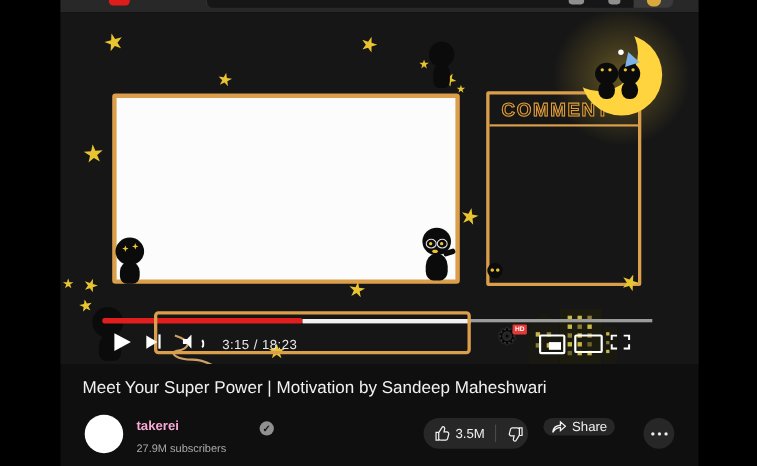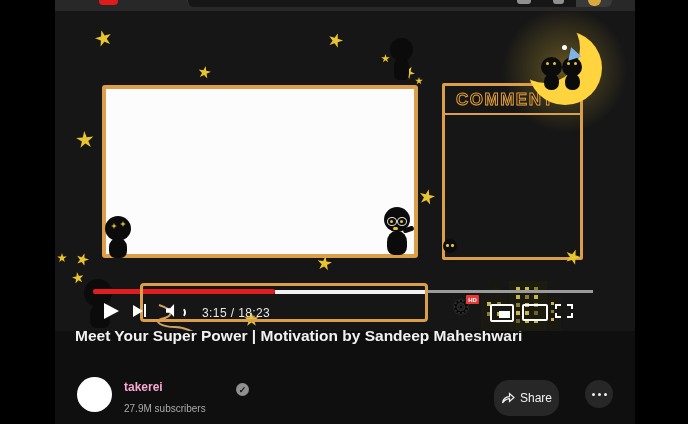--- a/index.html
+++ b/index.html
@@ -49,31 +49,31 @@
   #gear{left:452px;top:297px;font-size:20px;color:#060606;text-shadow:0 0 2px rgba(255,255,255,.35);z-index:8;line-height:1;}
   #hd-badge{left:466px;top:295px;width:13px;height:9px;background:#e53935;border-radius:1px;color:#fff;
       font-size:6px;font-weight:bold;display:flex;align-items:center;justify-content:center;z-index:9;}
   #miniplayer{left:490px;top:304px;width:20px;height:14px;border:2px solid #fff;border-radius:2px;z-index:8;}
   #miniplayer-fill{position:absolute;right:2px;bottom:2px;width:11px;height:7px;background:#fff;}
   #theater{left:522px;top:304px;width:22px;height:13px;border:2px solid #fff;border-radius:2px;z-index:8;}
   #fullscreen{left:555px;top:304px;z-index:8;}
   
   #squiggle{left:96px;top:290px;z-index:7;}
   
-  #title{left:75px;top:327px;width:520px;font-size:15.5px;font-weight:700;color:#f1f1f1;}
+  #title{left:75px;top:344px;width:520px;font-size:15.5px;font-weight:400;color:#f1f1f1;}
   #avatar{left:77px;top:377px;width:35px;height:35px;background:#fff;border-radius:50%;}
   #ch-name{left:124px;top:380px;font-size:12px;font-weight:700;color:#f9a8d4;}
   #ch-subs{left:124px;top:403px;font-size:10px;color:#aaa;}
   #verified{left:236px;top:383px;width:13px;height:13px;background:#909090;border-radius:50%;
       color:#0f0f0f;font-size:9px;display:flex;align-items:center;justify-content:center;font-weight:bold;}
   #subscribe{left:272px;top:379px;width:86px;height:31px;background:#fff;border-radius:16px;
       display:flex;align-items:center;justify-content:center;font-size:13px;color:#0f0f0f;font-weight:500;cursor:pointer;}
   .pill{position:absolute;background:#272727;border-radius:15px;display:flex;align-items:center;color:#f1f1f1;font-size:12px;cursor:pointer;}
   #like-pill{left:385px;top:380px;width:95px;height:28px;padding:0;}
-  #share-pill{left:494px;top:380px;width:65px;height:36px;justify-content:center;gap:5px;}
+  #share-pill{left:494px;top:380px;width:65px;height:16px;justify-content:center;gap:5px;}
   #more-btn{left:585px;top:380px;width:28px;height:28px;background:#272727;border-radius:50%;
       display:flex;align-items:center;justify-content:center;cursor:pointer;}
   .dot{width:3px;height:3px;background:#f1f1f1;border-radius:50%;margin:0 1.5px;}
   .divider{width:1px;height:16px;background:#4a4a4a;}
 </style>
 </head>
 <body>
 
 <div id="stage">
   <div id="content" class="abs"></div>
@@ -197,20 +197,30 @@
     </svg>
   </div>
 
   <div id="title" class="abs">Meet Your Super Power | Motivation by Sandeep Maheshwari</div>
 
   <div id="avatar" class="abs"></div>
   <div id="ch-name" class="abs">takerei</div>
   <div id="ch-subs" class="abs">27.9M subscribers</div>
   <div id="verified" class="abs">✓</div>
 
+  <div id="like-pill" class="pill">
+    <svg width="15" height="15" viewBox="0 0 16 16" style="margin-left:10px;">
+      <path d="M1.5 6.5 h2.6 v7.5 H1.5 z M4.1 13 c.6.6 1.4 1 2.4 1 h4.3 c.9 0 1.7-.6 1.9-1.5 l1.1-4.2 c.3-1.1-.6-2.2-1.7-2.2 H9.2 l.7-3.2 c.2-1-.6-1.9-1.6-1.9 -.4 0-.8.2-1 .6 L4.1 6.8 z" stroke="#f1f1f1" stroke-width="1.2" fill="none"></path>
+    </svg>
+    <span style="margin-left:4px;">3.5M</span>
+    <div class="divider" style="margin-left:9px;"></div>
+    <svg width="15" height="15" viewBox="0 0 16 16" style="margin-left:10px;transform:rotate(180deg);">
+      <path d="M1.5 6.5 h2.6 v7.5 H1.5 z M4.1 13 c.6.6 1.4 1 2.4 1 h4.3 c.9 0 1.7-.6 1.9-1.5 l1.1-4.2 c.3-1.1-.6-2.2-1.7-2.2 H9.2 l.7-3.2 c.2-1-.6-1.9-1.6-1.9 -.4 0-.8.2-1 .6 L4.1 6.8 z" stroke="#f1f1f1" stroke-width="1.2" fill="none"></path>
+    </svg>
+  </div>
 
   <div id="share-pill" class="pill">
     <svg width="14" height="12" viewBox="0 0 14 12">
       <path d="M1.5 11 C2 6.5 5 4.8 8.5 4.6 L8.5 1.5 L13 5.5 L8.5 9.5 L8.5 6.6 C5.5 6.8 3.2 8.4 1.5 11 Z" fill="none" stroke="#f1f1f1" stroke-width="1.2"></path>
     </svg>
     <span>Share</span>
   </div>
 
   <div id="more-btn" class="abs">
     <div class="dot"></div>

